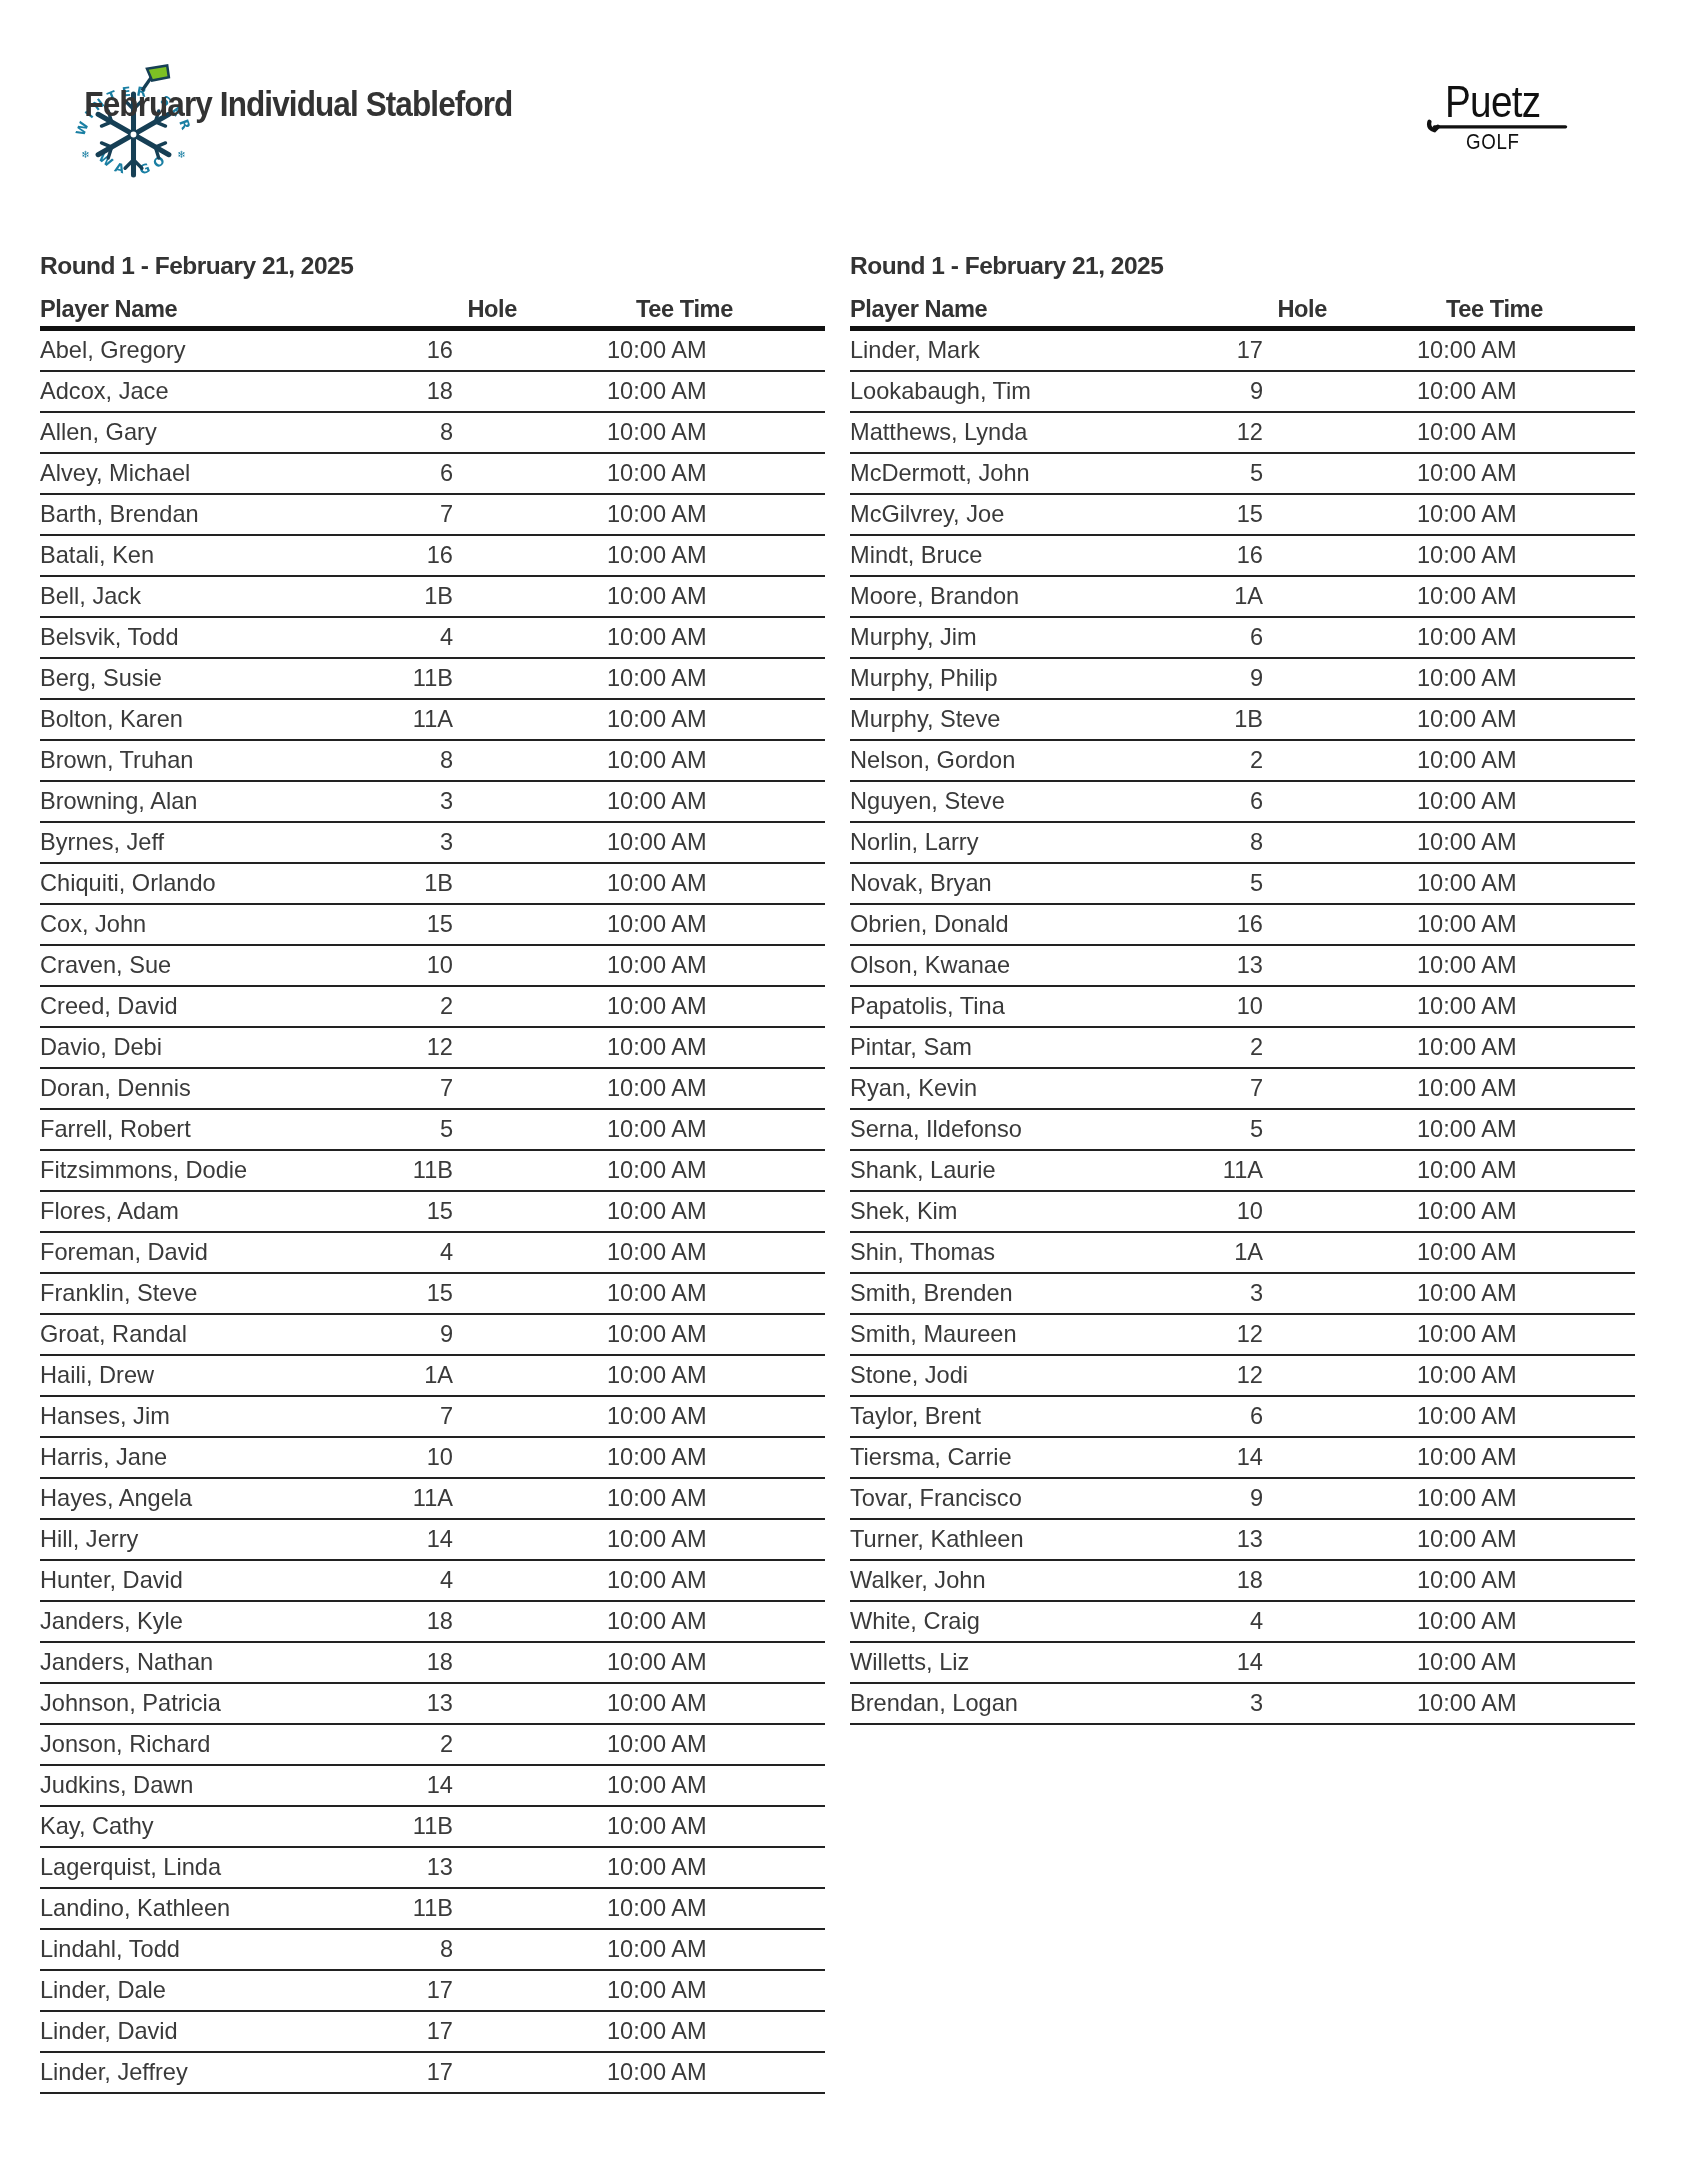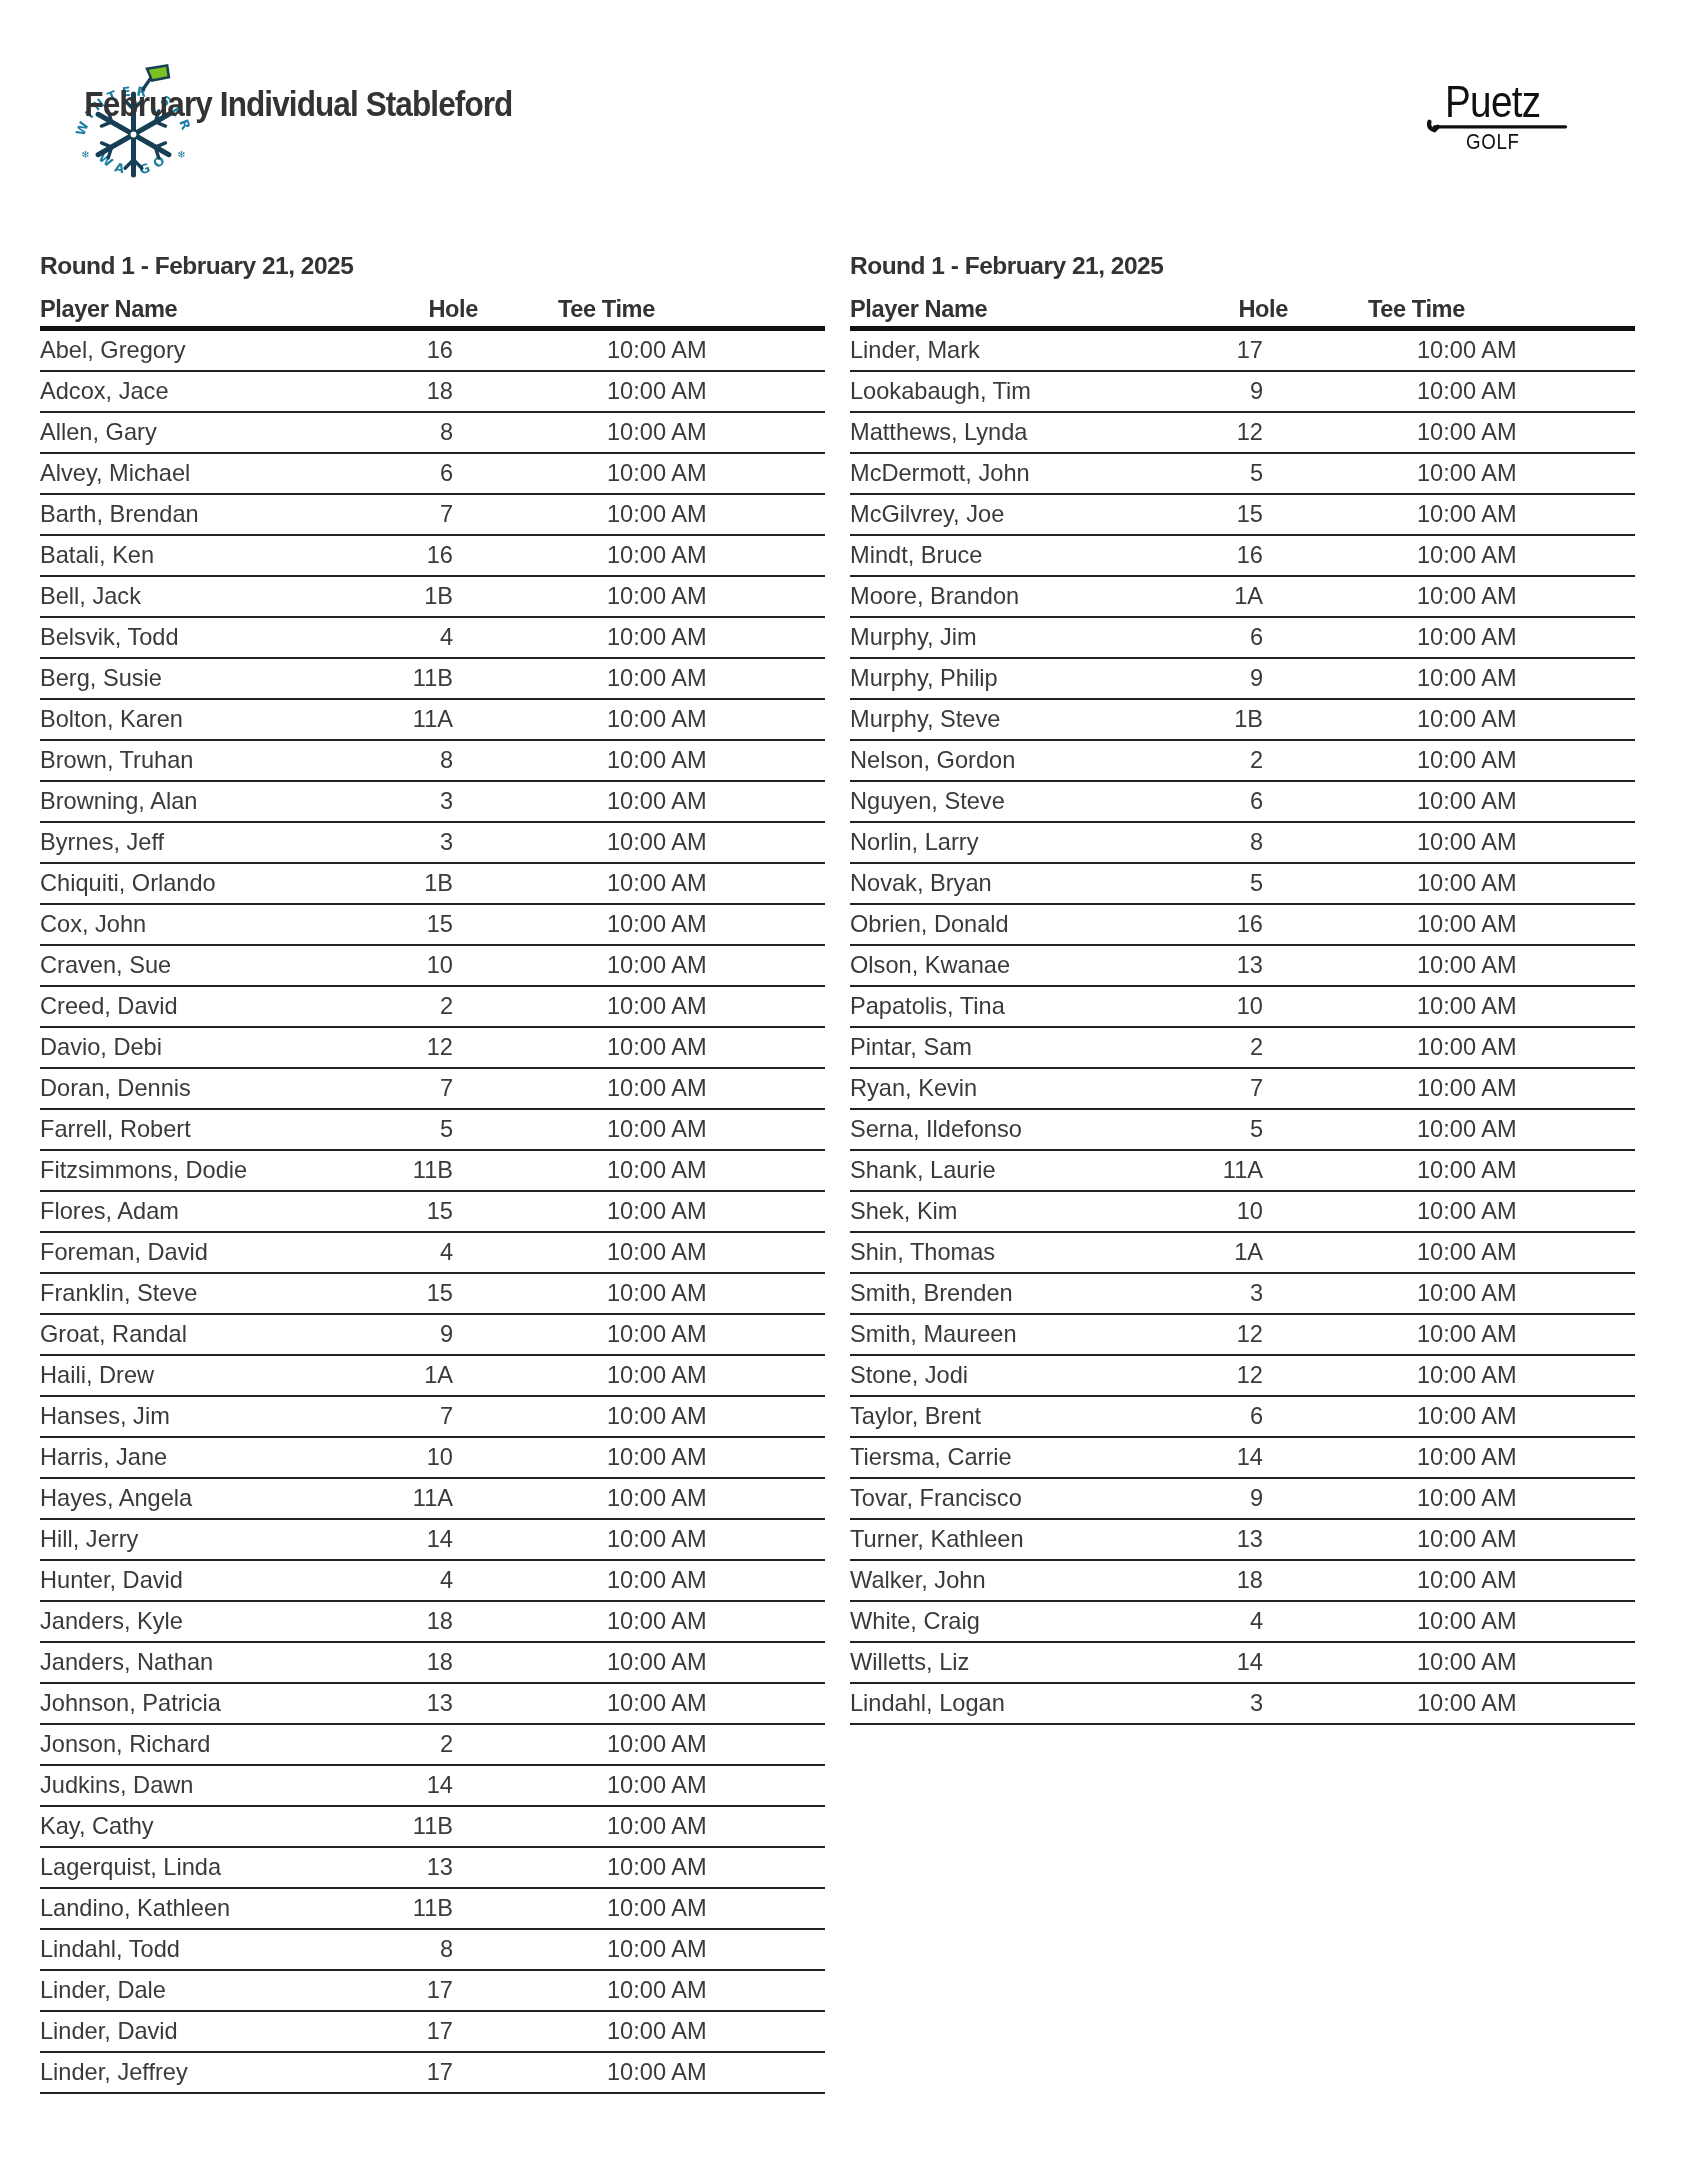--- a/index.html
+++ b/index.html
@@ -16,21 +16,21 @@
   .header { position: absolute; left: 0; width: 1687px; top: 83px; text-align: left; }
   .title { font-size: 35px; font-weight: bold; color: #333; line-height: 42px; letter-spacing: -1px; transform: scaleX(0.9); }
   .subtitle { font-size: 28px; line-height: 35px; color: #333; letter-spacing: 0.3px; }
   .date { font-size: 28px; line-height: 35px; color: #333; letter-spacing: 0.3px; }
 
   .section { position: absolute; top: 247px; width: 785px; }
   .section.left { left: 40px; }
   .section.right { left: 850px; }
   .round-title { font-size: 24.5px; font-weight: bold; line-height: 37px; color: #333; letter-spacing: -0.5px; height: 42px; }
   .table { width: 785px; }
-  .thead { display: flex; height: 37px; align-items: flex-end; border-bottom: 5.9px solid #111; }
+  .thead { display: flex; height: 37px; align-items: flex-end; border-bottom: 5.9px solid #111; gap: 39px; }
   .th { font-size: 23.6px; font-weight: bold; line-height: 30px; color: #333; letter-spacing: -0.4px; padding-bottom: 1.7px; }
   .row { display: flex; height: 39px; align-items: center; border-bottom: 2.5px solid #222; }
   .cell { font-size: 23.6px; color: #3a3a3a; line-height: 29px; }
   .c-name { width: 354px; }
   .c-hole { width: 59px; text-align: right; }
   .th.c-hole { width: 84px; text-align: right; padding-right: 0; }
   .c-time { margin-left: 154px; }
   .th.c-time { margin-left: 80px; }
 </style>
 </head>
@@ -484,20 +484,20 @@
           <div class="cell c-name">White, Craig</div>
           <div class="cell c-hole">4</div>
           <div class="cell c-time">10:00 AM</div>
         </div>
         <div class="row">
           <div class="cell c-name">Willetts, Liz</div>
           <div class="cell c-hole">14</div>
           <div class="cell c-time">10:00 AM</div>
         </div>
         <div class="row">
-          <div class="cell c-name">Lindahl, Logan</div>
+          <div class="cell c-name">Brendan, Logan</div>
           <div class="cell c-hole">3</div>
           <div class="cell c-time">10:00 AM</div>
         </div>
       </div>
   </div>
 </div>
 
 
 </body></html>

